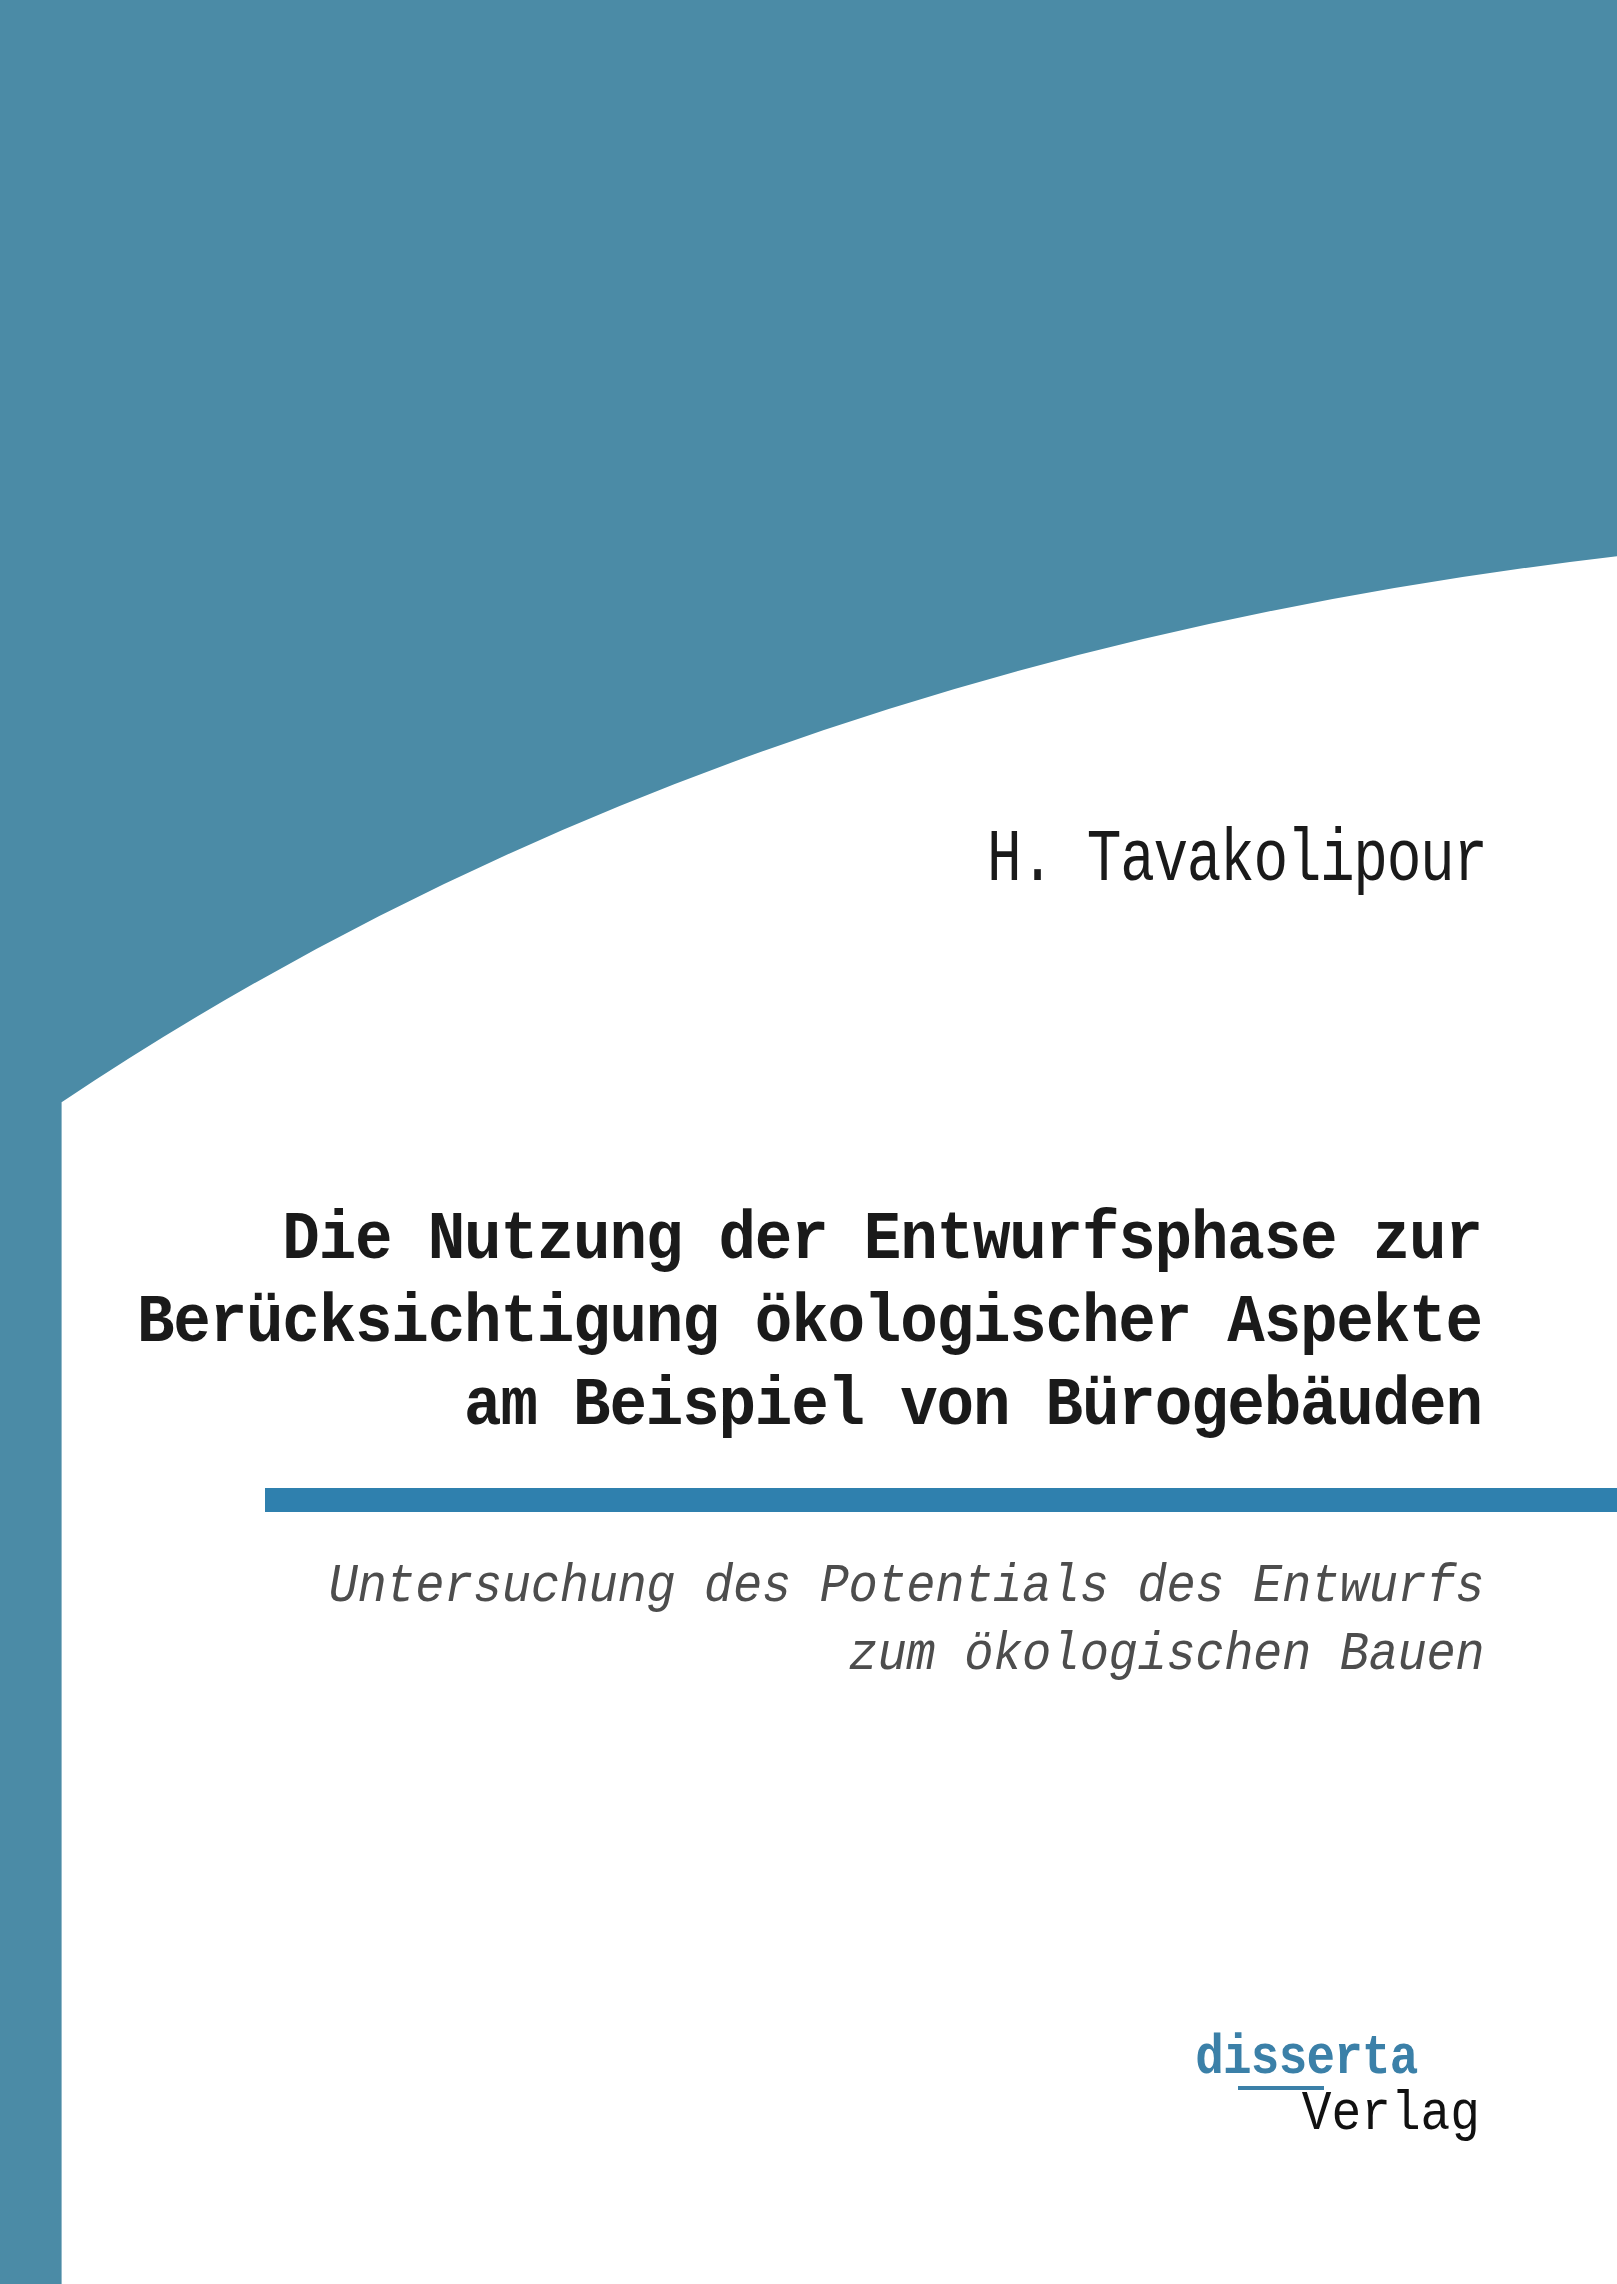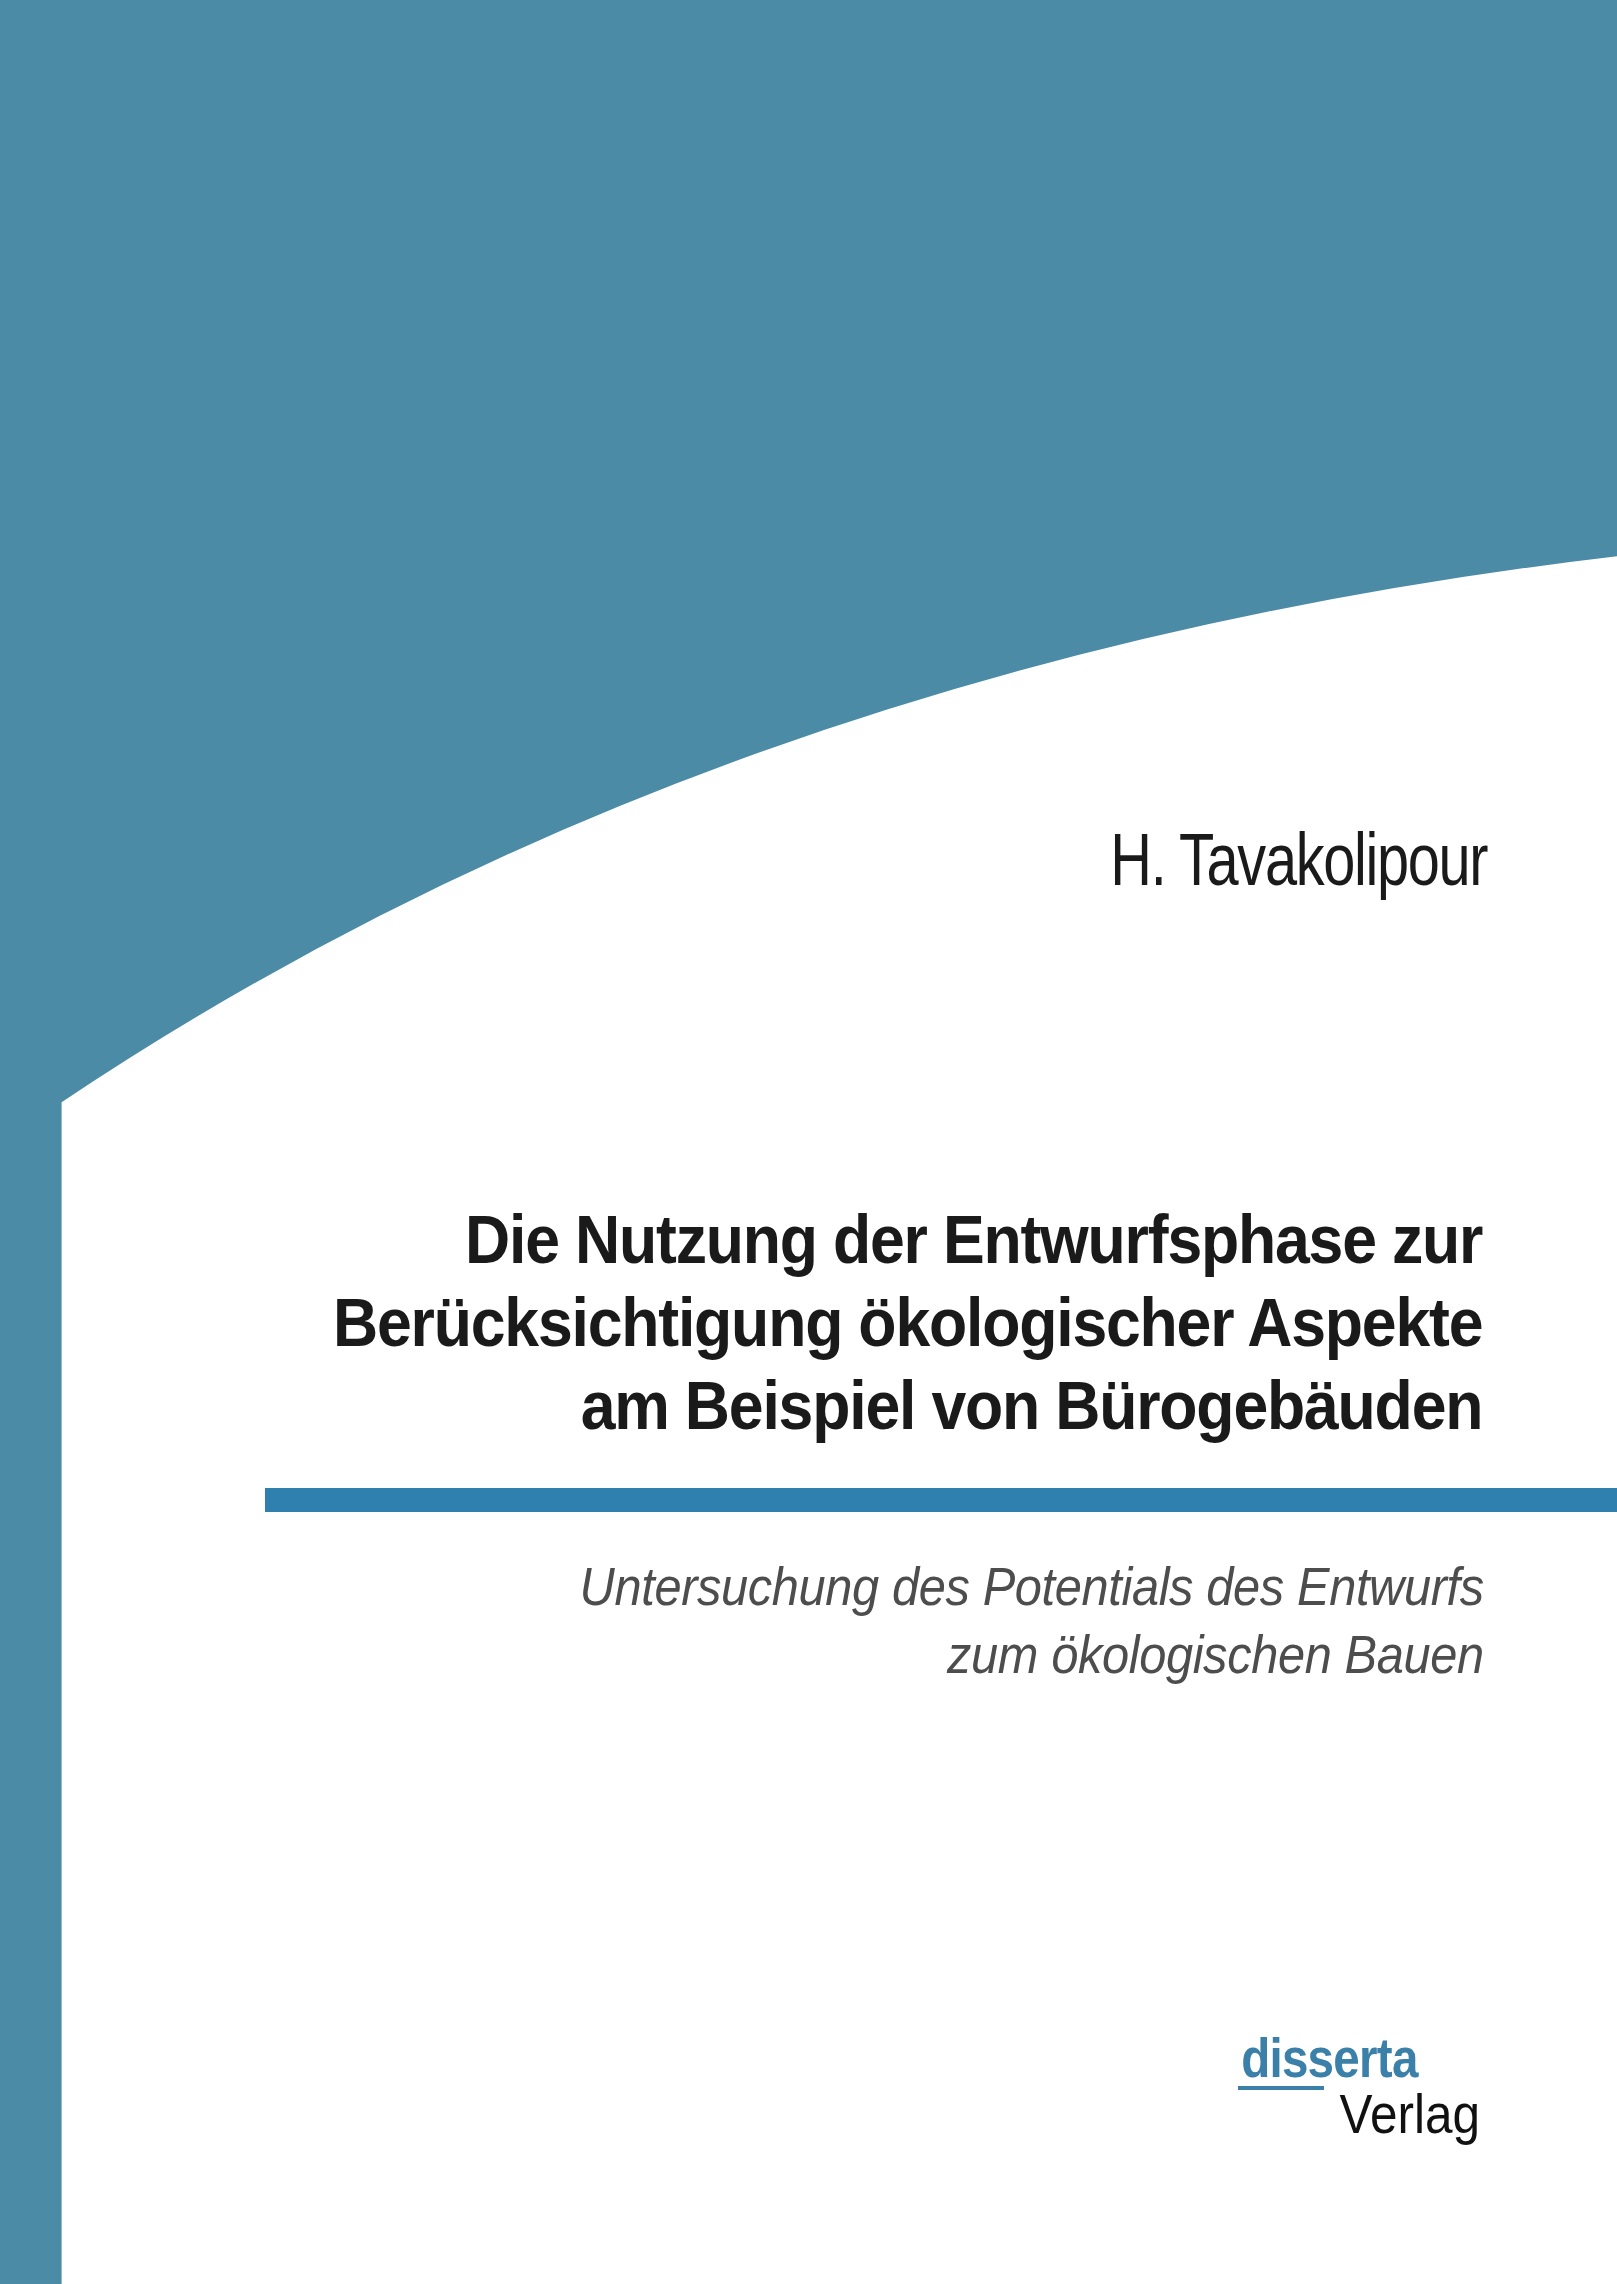--- a/index.html
+++ b/index.html
@@ -6,21 +6,21 @@
     margin: 0;
     padding: 0;
     background: #ffffff;
   }
   .cover {
     position: relative;
     width: 1617px;
     height: 2284px;
     background: #ffffff;
     overflow: hidden;
-    font-family: Liberation Sans, sans-serif;
+    font-family: Liberation Mono, monospace;
   }
   .swoosh {
     position: absolute;
     left: 0; top: 0;
     width: 1617px;
     height: 2284px;
     display: block;
   }
   .swoosh path { fill: var(--shape-teal, #4B8BA6); }
 

